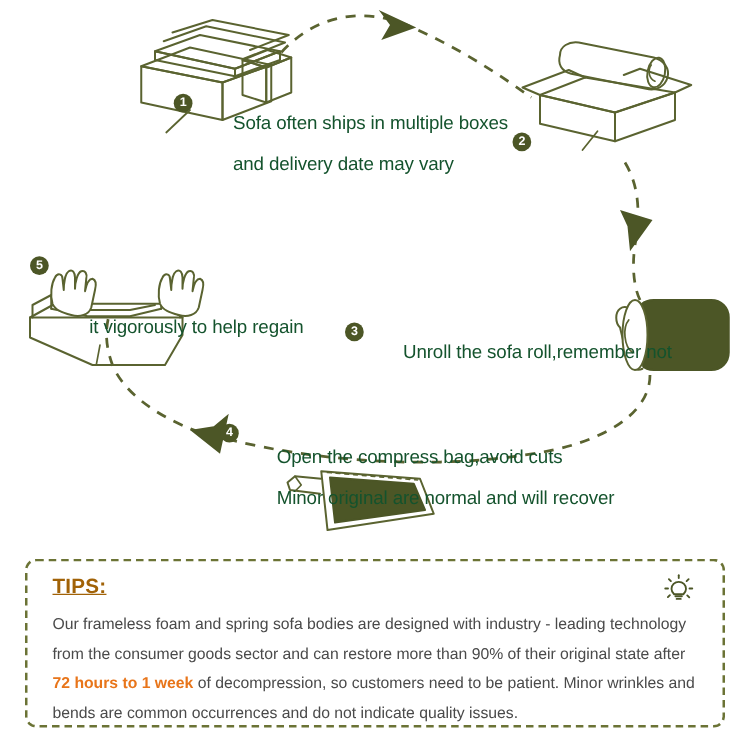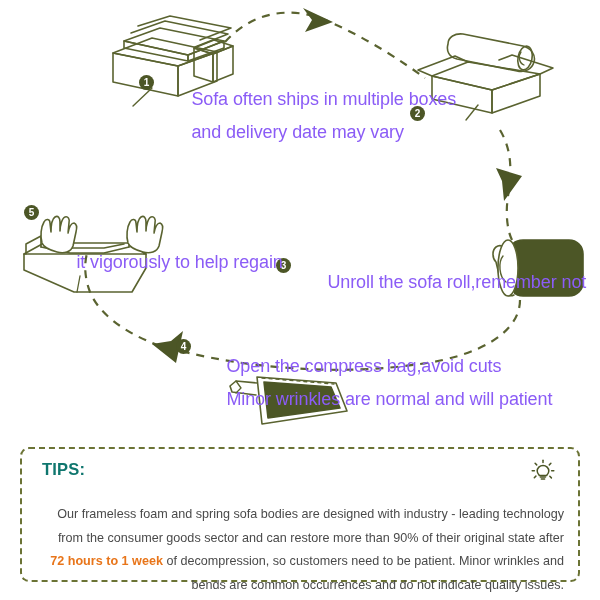--- a/index.html
+++ b/index.html
@@ -29,22 +29,22 @@
   }
   .svg-layer {
     position: absolute;
     left: 0;
     top: 0;
     width: 600px;
     height: 600px;
   }
   .step-text {
     position: absolute;
-    color: #8b5cf6;
-    font-size: 18px;
+    color: #14532d;
+    font-size: 15px;
     line-height: 16.5px;
     white-space: pre;
     letter-spacing: -0.1px;
   }
   .badge {
     position: absolute;
     width: 15px;
     height: 15px;
     border-radius: 50%;
     background: #4c5626;
@@ -66,32 +66,32 @@
     border-radius: 9px;
     box-sizing: border-box;
     background: #ffffff;
   }
   .tips-title {
     position: absolute;
     left: 20px;
     top: 11px;
     font-size: 16.5px;
     font-weight: bold;
-    color: #0f766e;
+    color: #a16207;
     letter-spacing: 0.2px;
+    text-decoration: underline;
   }
   .tips-body {
     position: absolute;
     left: 20px;
-    top: 54px;
+    top: 39px;
     width: 522px;
     font-size: 12.6px;
     line-height: 23.5px;
     color: #4a4a4a;
-    text-align: right;
   }
   .hl {
     color: #e8751a;
     font-weight: bold;
   }
   .bulb-icon {
     position: absolute;
     right: 22px;
     top: 9px;
     width: 26px;
@@ -227,21 +227,21 @@
     <div class="step-text" style="left:432px; top:105px;">
       <br>
     </div>
 
     <div class="step-text" style="left:298px; top:257px;">
       <span>Unroll the sofa roll,remember not</span><br>
     </div>
 
     <div class="step-text" style="left:197px; top:341px;">
       <span>Open the compress bag,avoid cuts</span><br>
-      <span>Minor wrinkles are normal and will patient</span>
+      <span>Minor original are normal and will recover</span>
     </div>
 
     <div class="step-text" style="left:47px; top:204px;">
       <br>
       <span>it vigorously to help regain</span>
     </div>
 
     <div class="tips-box">
       <div class="tips-title">TIPS:</div>
 

